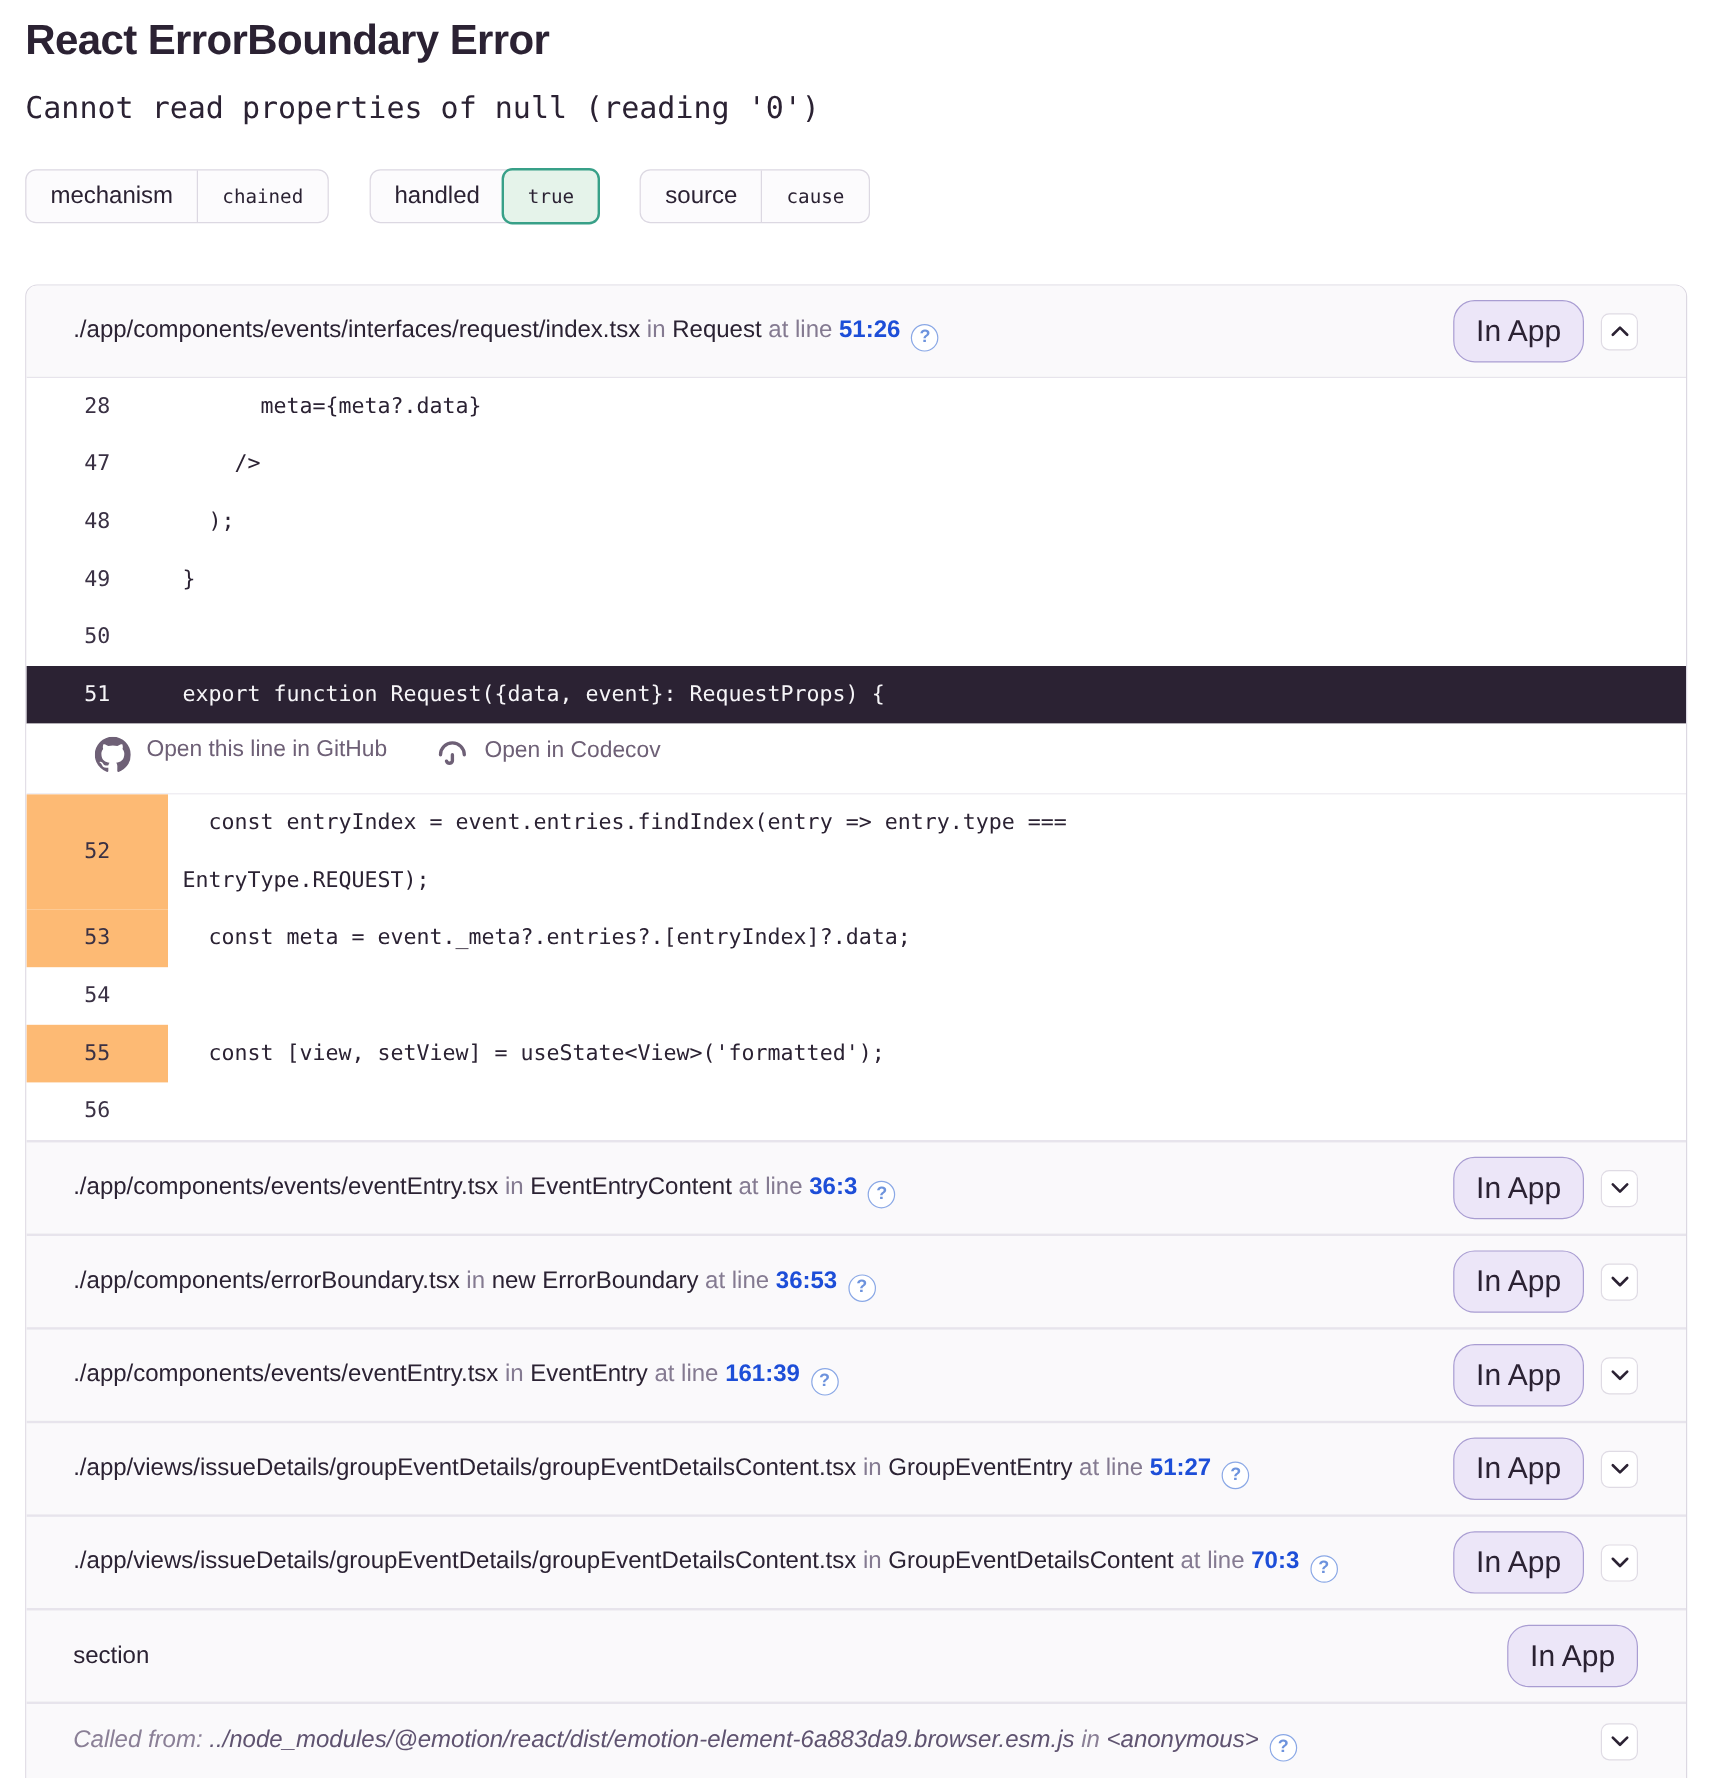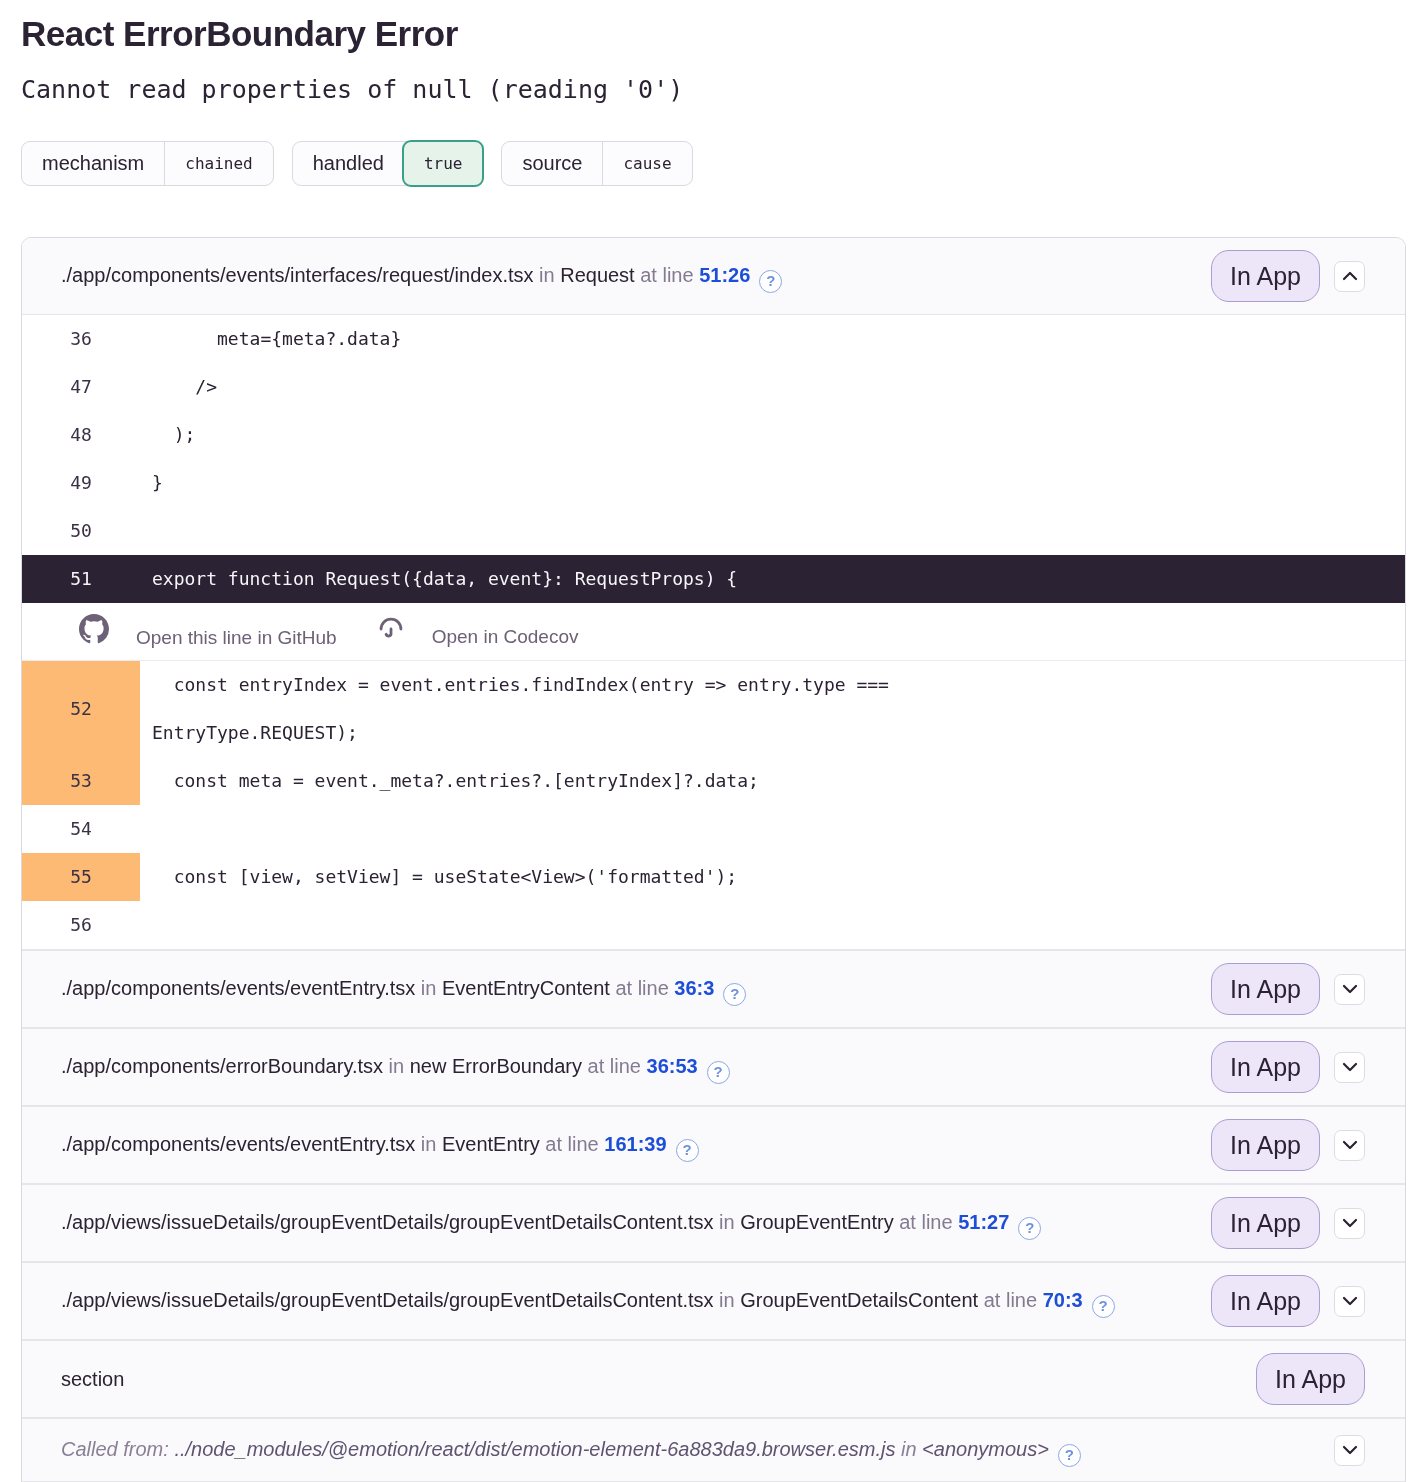--- a/index.html
+++ b/index.html
@@ -14,21 +14,21 @@
   h1.page-title {
     font-size:35px; font-weight:bold; letter-spacing:-0.5px;
     margin:14px 0 0 0; color:#2b2233;
   }
   .page-subtitle {
     font-family:"DejaVu Sans Mono", monospace;
     font-size:25px; margin-top:21px; color:#2b2233;
   }
 
   
-  .tags { display:flex; gap:18px; margin-top:37px; }
+  .tags { display:flex; gap:34px; margin-top:37px; }
   .tag {
     display:flex; align-items:stretch; height:45px;
     border:1.5px solid #dcd8e2; border-radius:9px;
     background:#fcfbfd; font-size:20px;
   }
   .tag-key { display:flex; align-items:center; padding:0 20px; }
   .tag-value {
     display:flex; align-items:center; padding:0 20px;
     border-left:1.5px solid #dcd8e2;
     font-family:"DejaVu Sans Mono", monospace; font-size:16px;
@@ -89,21 +89,21 @@
   .code-line.active { background:#2b2233; }
   .code-line.active .gutter, .code-line.active .codecell { color:#f6f5f8; }
   .code-line.covered .gutter { display:flex; align-items:center; justify-content:center; }
 
   .code-actions {
     display:flex; align-items:center; gap:40px;
     padding:11px 0 11px 57px; background:#fff;
     border-bottom:1px solid #edeaf0;
     font-size:19px; color:#6e6076;
   }
-  .code-action { display:flex; align-items:flex-end; gap:27px; cursor:pointer; }
+  .code-action { display:flex; align-items:flex-start; gap:13px; cursor:pointer; }
   .code-action svg { flex:none; }
 
   .next-row-sliver { height:14px; background:#faf9fb; border-top:2px solid #e7e4ec; }
 </style>
 </head>
 <body>
 
 <div class="content">
 
   <h1 class="page-title">React ErrorBoundary Error</h1>
@@ -139,21 +139,21 @@
             <svg width="16" height="10" viewBox="0 0 16 10">
                 <polyline points="2,8 8,2 14,8" fill="none" stroke="#2b2233" stroke-width="2.2" stroke-linecap="round" stroke-linejoin="round"></polyline>
               </svg>
           </span>
         </button>
       </div>
     </div>
 
     <div class="code-block" id="code-block">
   <div class="code-line">
-    <div class="gutter">36</div>
+    <div class="gutter">28</div>
     <div class="codecell">      meta={meta?.data}</div>
   </div>
 
   <div class="code-line">
     <div class="gutter">47</div>
     <div class="codecell">    /&gt;</div>
   </div>
 
   <div class="code-line">
     <div class="gutter">48</div>

